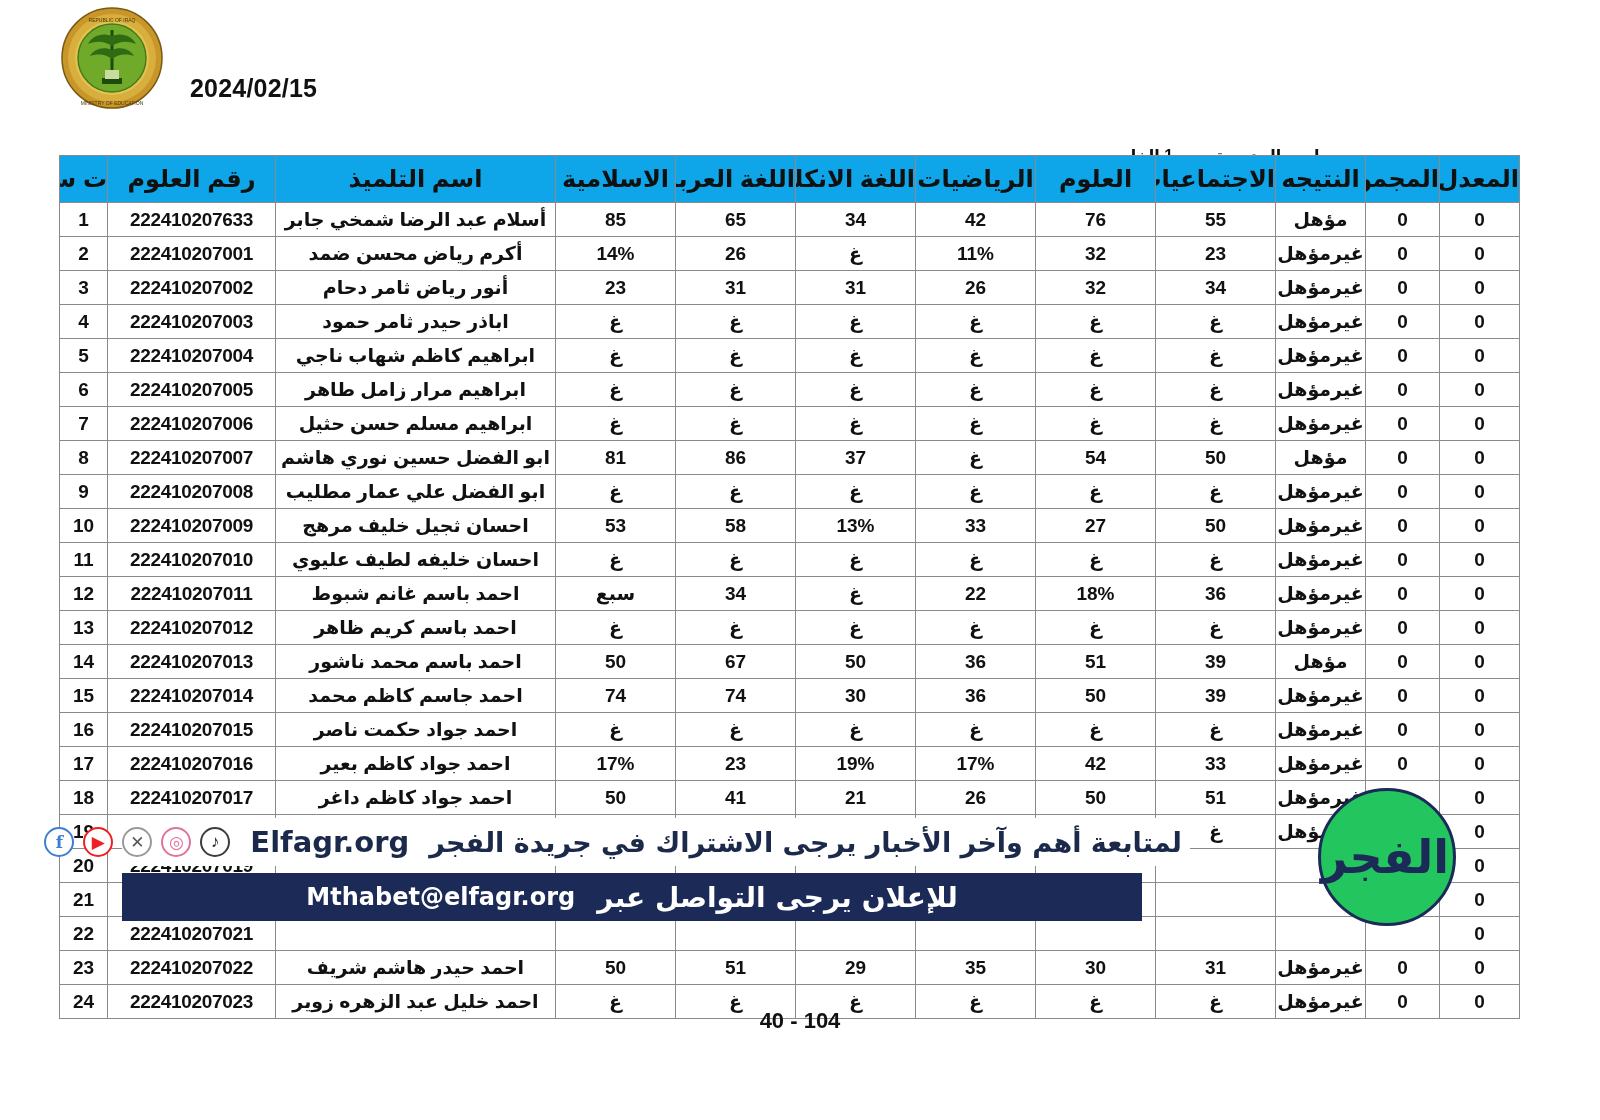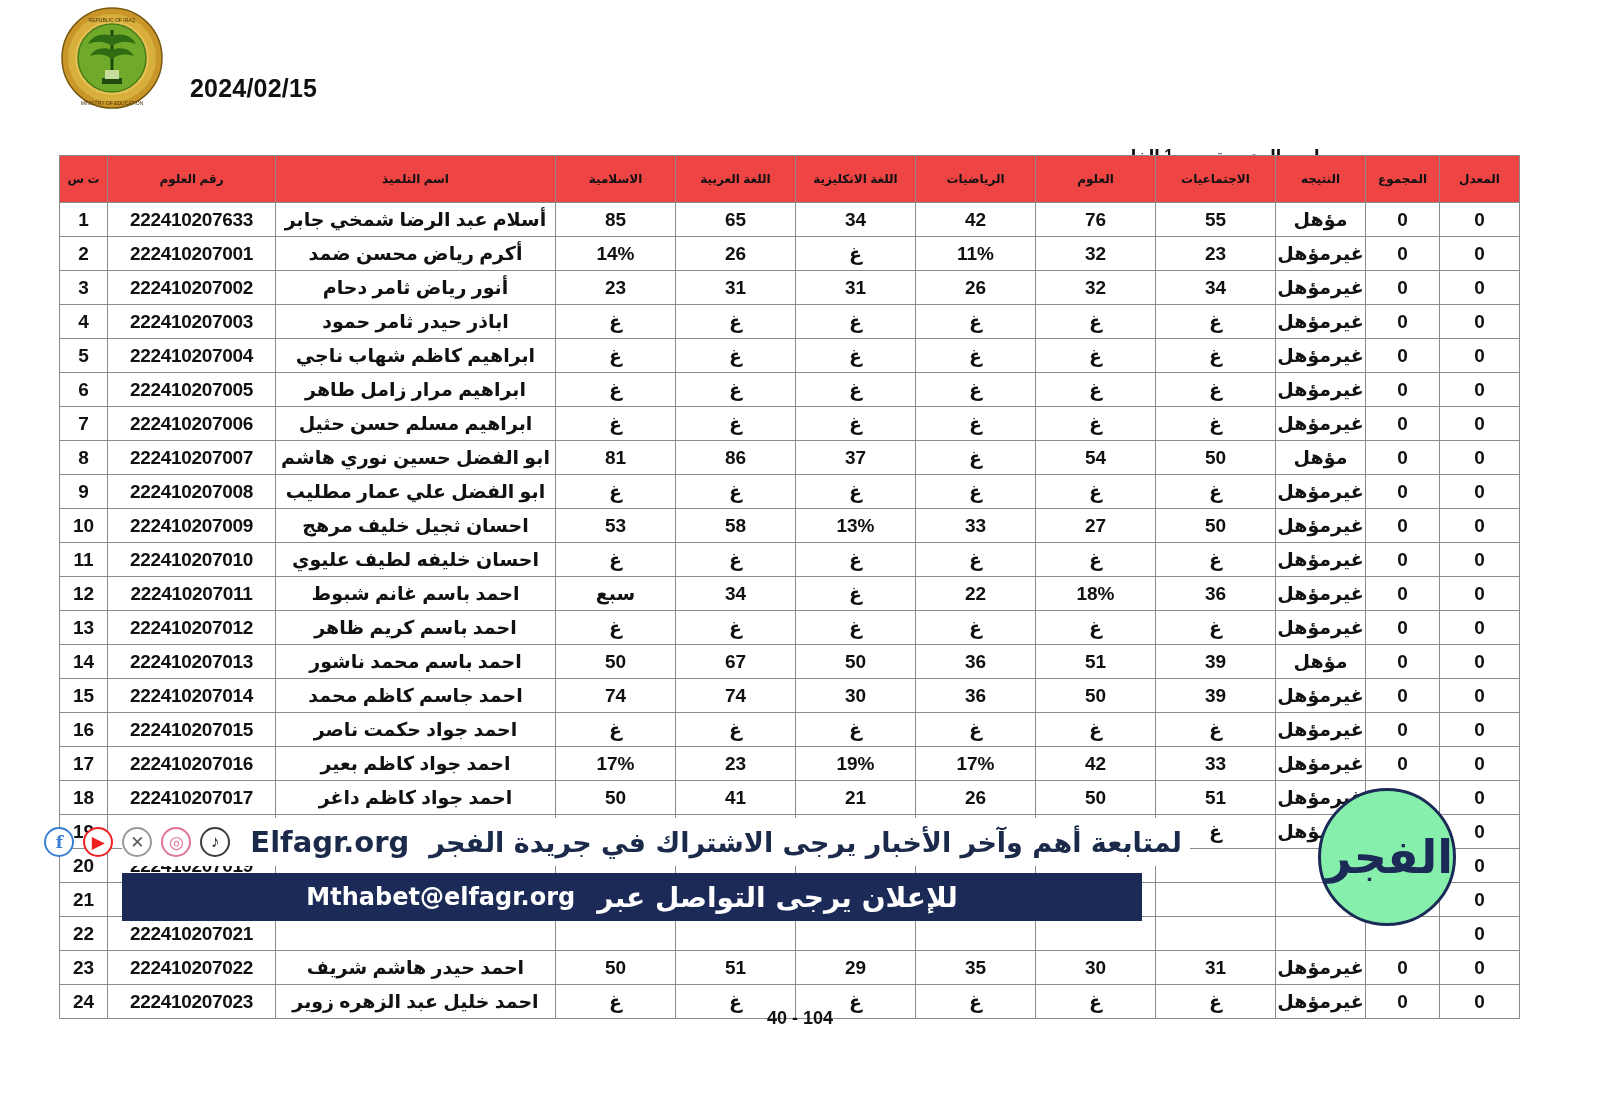--- a/index.html
+++ b/index.html
@@ -66,23 +66,23 @@
     font-weight:bold;
     padding:0;
     height:33px;
     font-size:19px;
     color:#111;
     background:#ffffff;
     overflow:hidden;
     white-space:nowrap;
   }
   table.grid thead th{
-    background:#ef4444;
+    background:#0ea5e9;
     height:46px;
-    font-size:12px;
+    font-size:24px;
     color:#111;
   }
   
   col.c-seq{width:48px;}
   col.c-id{width:168px;}
   col.c-name{width:280px;}
   col.c-sub{width:120px;}
   col.c-res{width:90px;}
   col.c-sum{width:74px;}
   col.c-avg{width:80px;}
@@ -95,21 +95,21 @@
 
   
   td.fail{background:#79dcb9;color:#1a1a8c;}
   td.pass{background:#ffffff;color:#111;}
   td.res-fail{background:#79dcb9;color:#1a1a8c;}
   td.res-pass{background:#ffffff;color:#111;}
 
   
   .page-foot{
     position:absolute;left:0;top:1008px;width:1600px;text-align:center;
-    font-size:18px;font-weight:bold;color:#111;direction:ltr;
+    font-size:22px;font-weight:bold;color:#111;direction:ltr;
   }
 
   
   .wm{
     position:absolute;color:rgba(120,200,175,.45);
     font-size:26px;font-weight:bold;direction:ltr;pointer-events:none;
     font-family:"DejaVu Sans",sans-serif;
   }
 
   
@@ -144,22 +144,22 @@
     font-size:28px;font-weight:bold;color:#ffffff;white-space:nowrap;
     font-family:"DejaVu Sans",sans-serif;
   }
   .contact-bar .mail{
     font-size:24px;font-weight:bold;color:#ffffff;direction:ltr;
     font-family:"DejaVu Sans",sans-serif;
   }
 
   .fajr-logo{
     position:absolute;left:1318px;top:788px;width:132px;height:132px;
-    border-radius:50%;border:3px solid #1b2a56;background:#86efac;
-    display:flex;align-items:center;justify-content:flex-start;
+    border-radius:50%;border:3px solid #1b2a56;background:#22c55e;
+    display:flex;align-items:center;justify-content:flex-end;
   }
   .fajr-logo span{
     font-size:46px;font-weight:bold;color:#1b2a56;direction:rtl;
     font-family:"DejaVu Sans",sans-serif;line-height:1;
   }
 </style>
 </head>
 <body>
 
 <div class="header">

